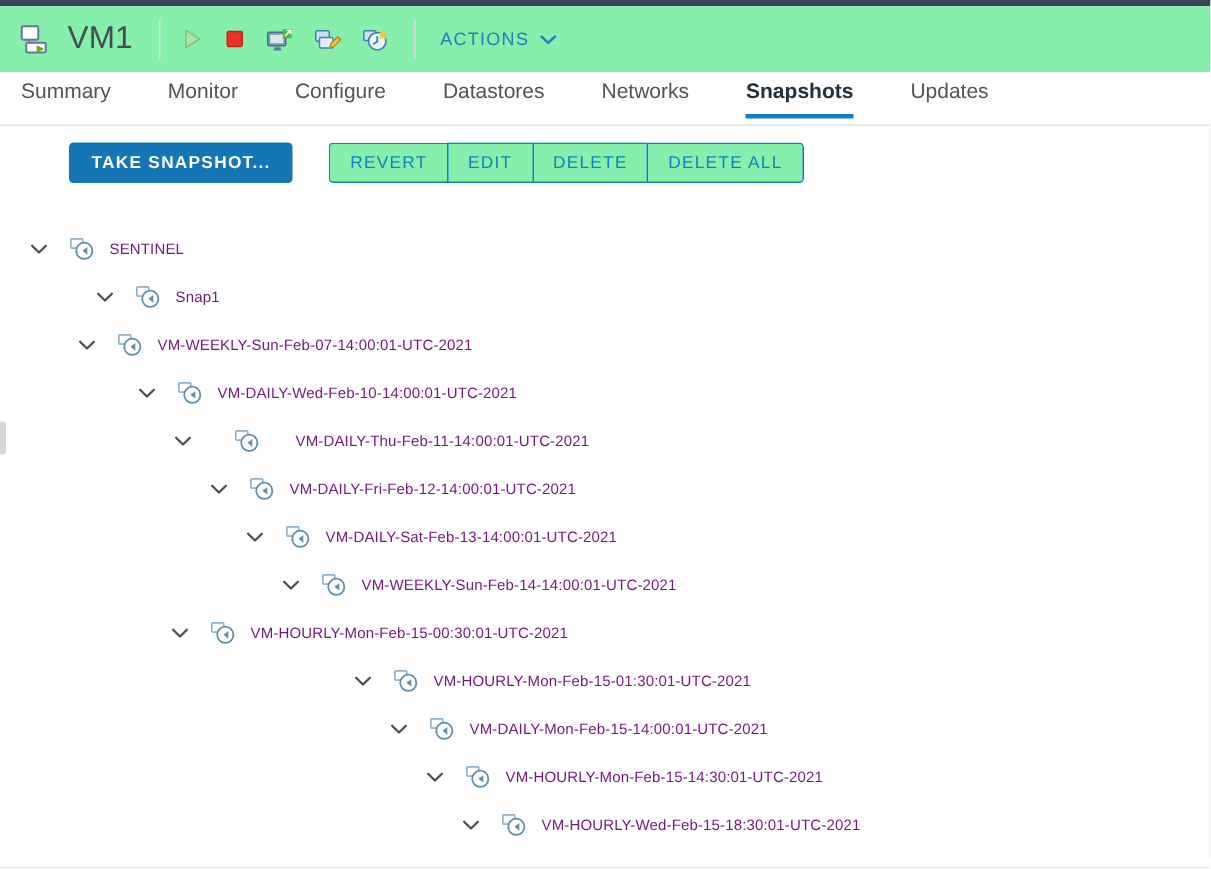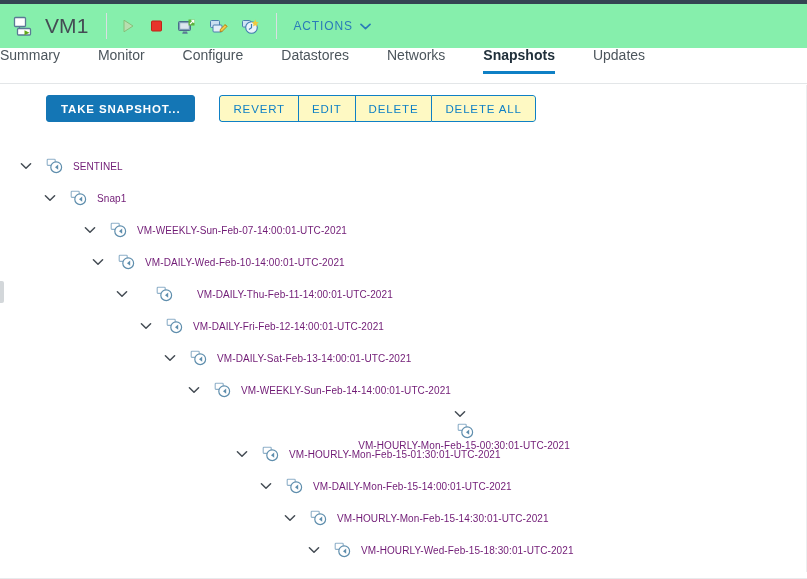--- a/index.html
+++ b/index.html
@@ -85,21 +85,22 @@
     display: block;
   }
 
   
   .tabbar {
     position: absolute;
     top: 48px; left: 0;
     width: 807px;
     height: 36px;
     display: flex;
-    align-items: flex-start;
+    align-items: center;
+    padding-left: 14px;
     box-sizing: border-box;
     border-bottom: 1px solid #e3e6e8;
   }
   .tab {
     font-size: 14px;
     color: #4c555c;
     padding: 0 0 9px 0;
     margin-right: 38px;
     cursor: pointer;
     white-space: nowrap;
@@ -137,21 +138,21 @@
     display: flex;
     align-items: center;
   }
   .btn-group {
     display: flex;
     margin-left: 24px;
     border-radius: 3px;
     overflow: hidden;
   }
   .btn-seg {
-    background: #fef9c3;
+    background: #86efac;
     border: 1px solid #0f80c5;
     border-right-width: 0;
     color: #0f80c5;
     font-size: 11.5px;
     letter-spacing: .85px;
     font-weight: 400;
     height: 27px;
     padding: 0 13px;
     cursor: pointer;
     font-family: "Liberation Sans", sans-serif;
@@ -319,34 +320,34 @@
           <path d="M3.4 5.8L8 10.3l4.6-4.5" stroke="#444c54" stroke-width="1.5" fill="none" stroke-linecap="round" stroke-linejoin="round"></path>
         </svg>
       </span>
       <svg class="snap-icon" viewBox="0 0 18 18">
         <rect x="1.2" y="2.2" width="8" height="6.2" rx=".8" fill="#ffffff" stroke="#8fb0c9" stroke-width="1.1"></rect>
         <circle cx="10.2" cy="10.2" r="5.4" fill="#ffffff" stroke="#5f8ead" stroke-width="1.2"></circle>
         <path d="M12.2 7.6L9 10.2l3.2 2.6z" fill="#5f8ead"></path>
       </svg>
       <span class="node-label">SENTINEL</span>
     </div>
-    <div class="tree-row" style="padding-left: 42px;">
+    <div class="tree-row" style="padding-left: 42px; margin-left: 20px;">
       <span class="twisty">
         <svg viewBox="0 0 16 16">
           <path d="M3.4 5.8L8 10.3l4.6-4.5" stroke="#444c54" stroke-width="1.5" fill="none" stroke-linecap="round" stroke-linejoin="round"></path>
         </svg>
       </span>
       <svg class="snap-icon" viewBox="0 0 18 18">
         <rect x="1.2" y="2.2" width="8" height="6.2" rx=".8" fill="#ffffff" stroke="#8fb0c9" stroke-width="1.1"></rect>
         <circle cx="10.2" cy="10.2" r="5.4" fill="#ffffff" stroke="#5f8ead" stroke-width="1.2"></circle>
         <path d="M12.2 7.6L9 10.2l3.2 2.6z" fill="#5f8ead"></path>
       </svg>
       <span class="node-label">Snap1</span>
     </div>
-    <div class="tree-row" style="padding-left: 82px;">
+    <div class="tree-row" style="padding-left: 50px;">
       <span class="twisty">
         <svg viewBox="0 0 16 16">
           <path d="M3.4 5.8L8 10.3l4.6-4.5" stroke="#444c54" stroke-width="1.5" fill="none" stroke-linecap="round" stroke-linejoin="round"></path>
         </svg>
       </span>
       <svg class="snap-icon" viewBox="0 0 18 18">
         <rect x="1.2" y="2.2" width="8" height="6.2" rx=".8" fill="#ffffff" stroke="#8fb0c9" stroke-width="1.1"></rect>
         <circle cx="10.2" cy="10.2" r="5.4" fill="#ffffff" stroke="#5f8ead" stroke-width="1.2"></circle>
         <path d="M12.2 7.6L9 10.2l3.2 2.6z" fill="#5f8ead"></path>
       </svg>
@@ -410,21 +411,21 @@
           <path d="M3.4 5.8L8 10.3l4.6-4.5" stroke="#444c54" stroke-width="1.5" fill="none" stroke-linecap="round" stroke-linejoin="round"></path>
         </svg>
       </span>
       <svg class="snap-icon" viewBox="0 0 18 18">
         <rect x="1.2" y="2.2" width="8" height="6.2" rx=".8" fill="#ffffff" stroke="#8fb0c9" stroke-width="1.1"></rect>
         <circle cx="10.2" cy="10.2" r="5.4" fill="#ffffff" stroke="#5f8ead" stroke-width="1.2"></circle>
         <path d="M12.2 7.6L9 10.2l3.2 2.6z" fill="#5f8ead"></path>
       </svg>
       <span class="node-label">VM-WEEKLY-Sun-Feb-14-14:00:01-UTC-2021</span>
     </div>
-    <div class="tree-row" style="padding-left: 112px; flex-direction: column;">
+    <div class="tree-row" style="padding-left: 112px;">
       <span class="twisty">
         <svg viewBox="0 0 16 16">
           <path d="M3.4 5.8L8 10.3l4.6-4.5" stroke="#444c54" stroke-width="1.5" fill="none" stroke-linecap="round" stroke-linejoin="round"></path>
         </svg>
       </span>
       <svg class="snap-icon" viewBox="0 0 18 18">
         <rect x="1.2" y="2.2" width="8" height="6.2" rx=".8" fill="#ffffff" stroke="#8fb0c9" stroke-width="1.1"></rect>
         <circle cx="10.2" cy="10.2" r="5.4" fill="#ffffff" stroke="#5f8ead" stroke-width="1.2"></circle>
         <path d="M12.2 7.6L9 10.2l3.2 2.6z" fill="#5f8ead"></path>
       </svg>

